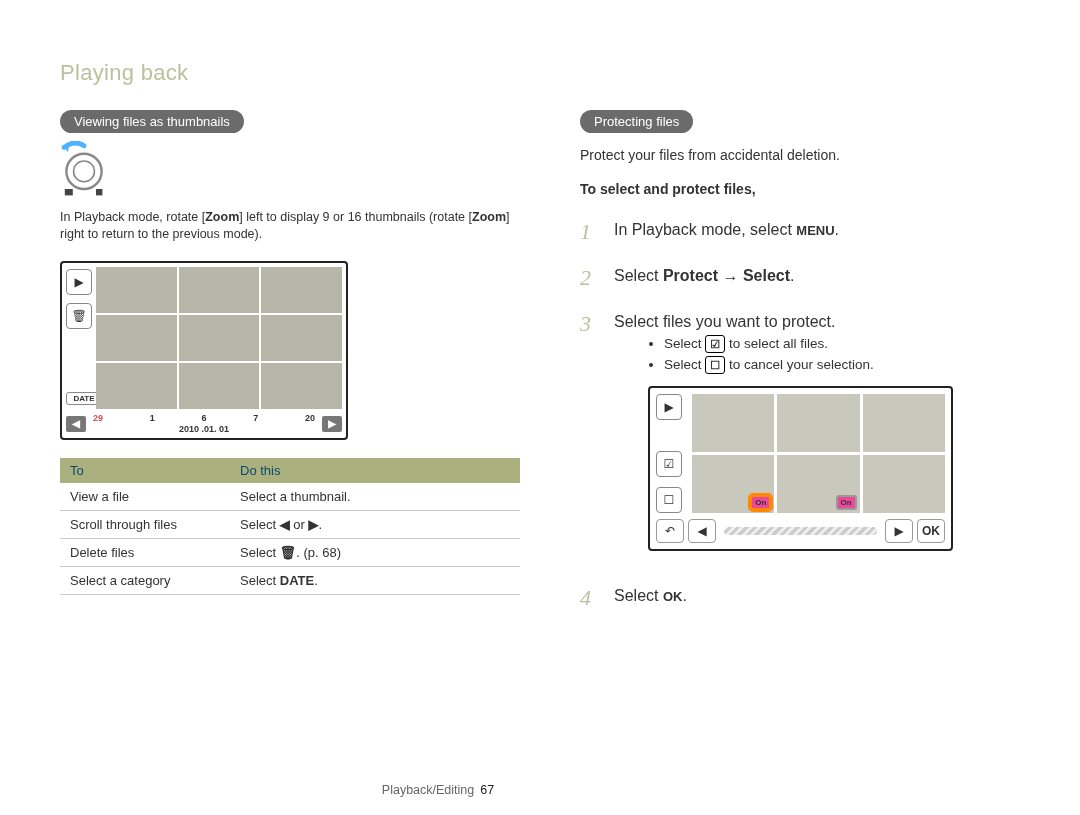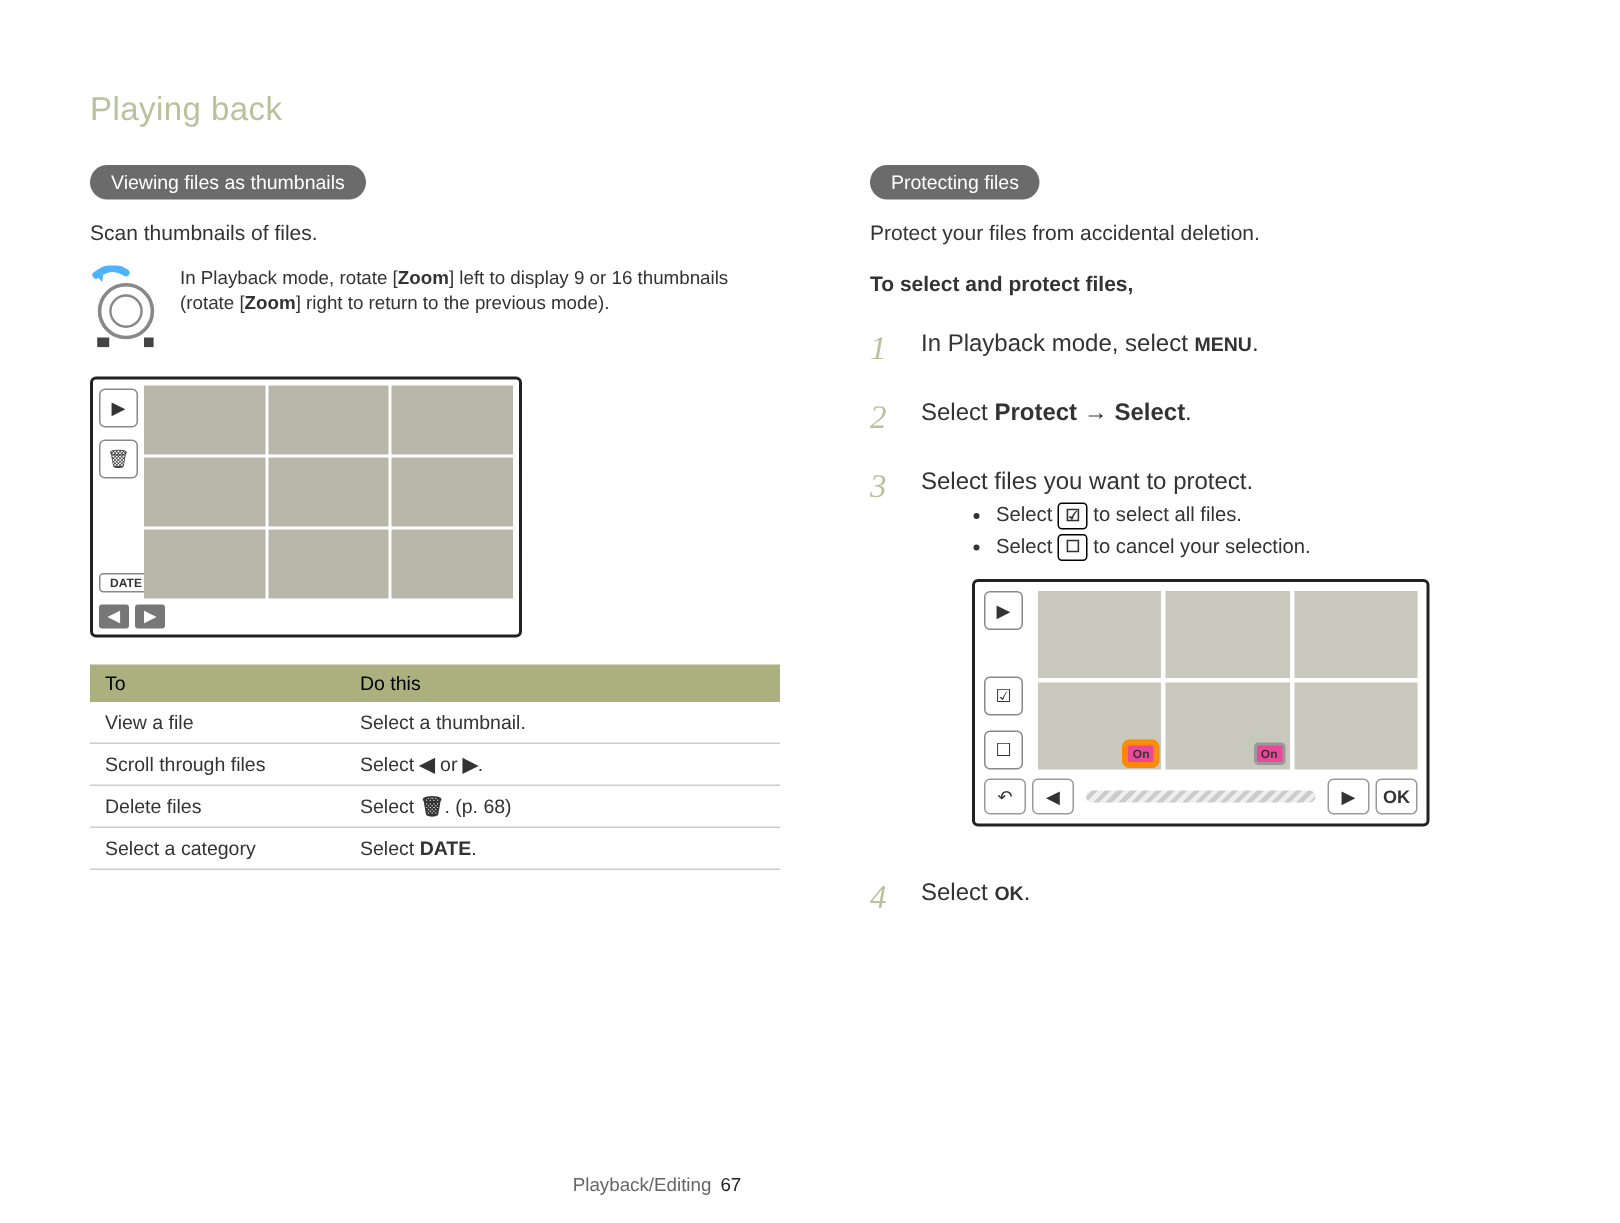--- a/index.html
+++ b/index.html
@@ -43,20 +43,21 @@
   .body-text{
     font-size:14px;
     margin:6px 0 14px 0;
     color:#333;
   }
   .tip-row{
     display:flex;
     align-items:flex-start;
     gap:12px;
     margin-bottom:18px;
+    flex-direction:column;
   }
   .dial-icon{
     width:48px;
     flex:none;
   }
   .dial-icon svg{display:block;}
   .tip-text{
     font-size:12.5px;
     line-height:1.35;
   }
@@ -143,21 +144,21 @@
   .cal-date{font-size:9px;}
   
   table.guide{
     border-collapse:collapse;
     width:460px;
     font-size:13px;
   }
   table.guide th{
     text-align:left;
     background:#aab07e;
-    color:#000000;
+    color:#0c4a6e;
     font-weight:normal;
     padding:5px 10px;
   }
   table.guide td{
     border-bottom:1px solid #ccc;
     padding:6px 10px;
   }
   table.guide td:first-child{width:150px;}
   .glyph{font-weight:bold;}
   
@@ -263,21 +264,20 @@
 </head>
 <body>
 
 <div class="page">
   <div class="sec-title">Playing back</div>
 
   <div class="columns">
 
     <div class="col">
       <div class="pill">Viewing files as thumbnails</div>
-      <div class="body-text">Scan thumbnails of files.</div>
 
       <div class="tip-row">
         <div class="dial-icon">
           <svg viewBox="0 0 60 70" width="48" height="56">
             <path d="M5 8 Q18 -2 30 6" fill="none" stroke="#4db3ff" stroke-width="6" stroke-linecap="round"></path>
             <polygon points="4,6 12,2 10,14" fill="#4db3ff"></polygon>
             <circle cx="30" cy="38" r="22" fill="#fff" stroke="#888" stroke-width="3"></circle>
             <circle cx="30" cy="38" r="13" fill="#fff" stroke="#888" stroke-width="2"></circle>
             <rect x="6" y="60" width="10" height="8" fill="#444"></rect>
             <rect x="45" y="60" width="8" height="8" fill="#444"></rect>
@@ -306,20 +306,30 @@
                 <div class="thumb"></div>
                 <div class="thumb"></div>
               <div class="thumb"></div>
                 <div class="thumb"></div>
                 <div class="thumb"></div>
             </div>
           </div>
         </div>
         <div class="screen-footer">
           <div class="nav-btn">◀</div>
+          <div class="date-bar">
+            <div class="cal-row">
+              <span class="sun">29</span>
+              <span>1</span>
+              <span>6</span>
+              <span>7</span>
+              <span>20</span>
+            </div>
+            <div class="cal-date">2010 .01. 01</div>
+          </div>
           <div class="nav-btn">▶</div>
         </div>
       </div>
 
       
       <table class="guide">
         <thead>
           <tr>
             <th>To</th>
             <th>Do this</th>

